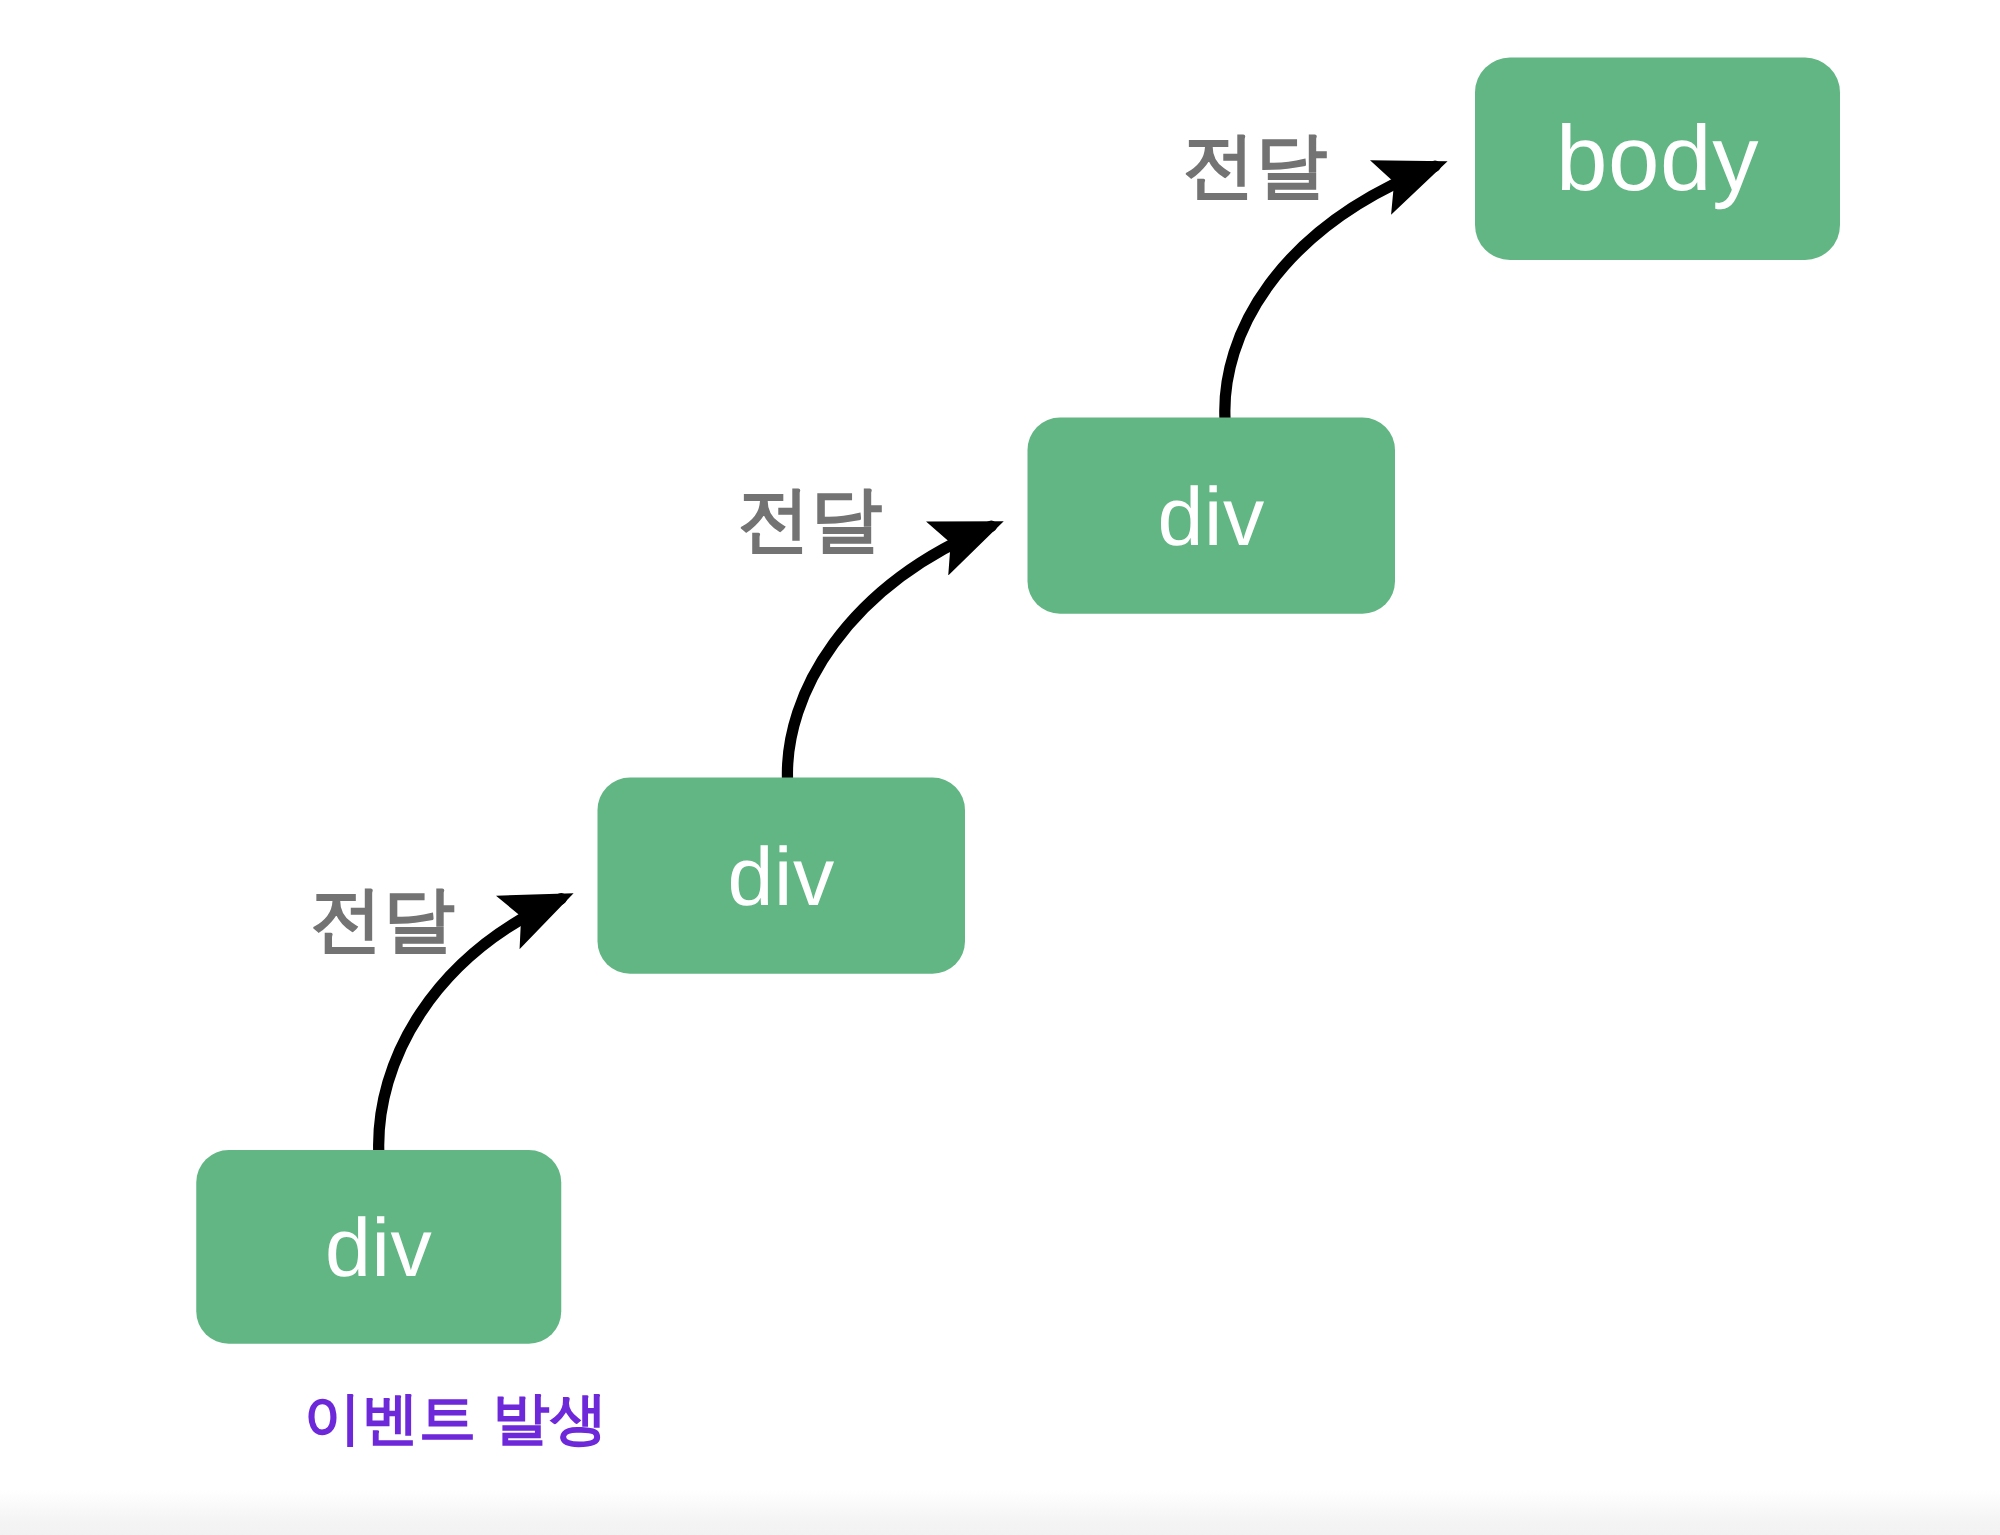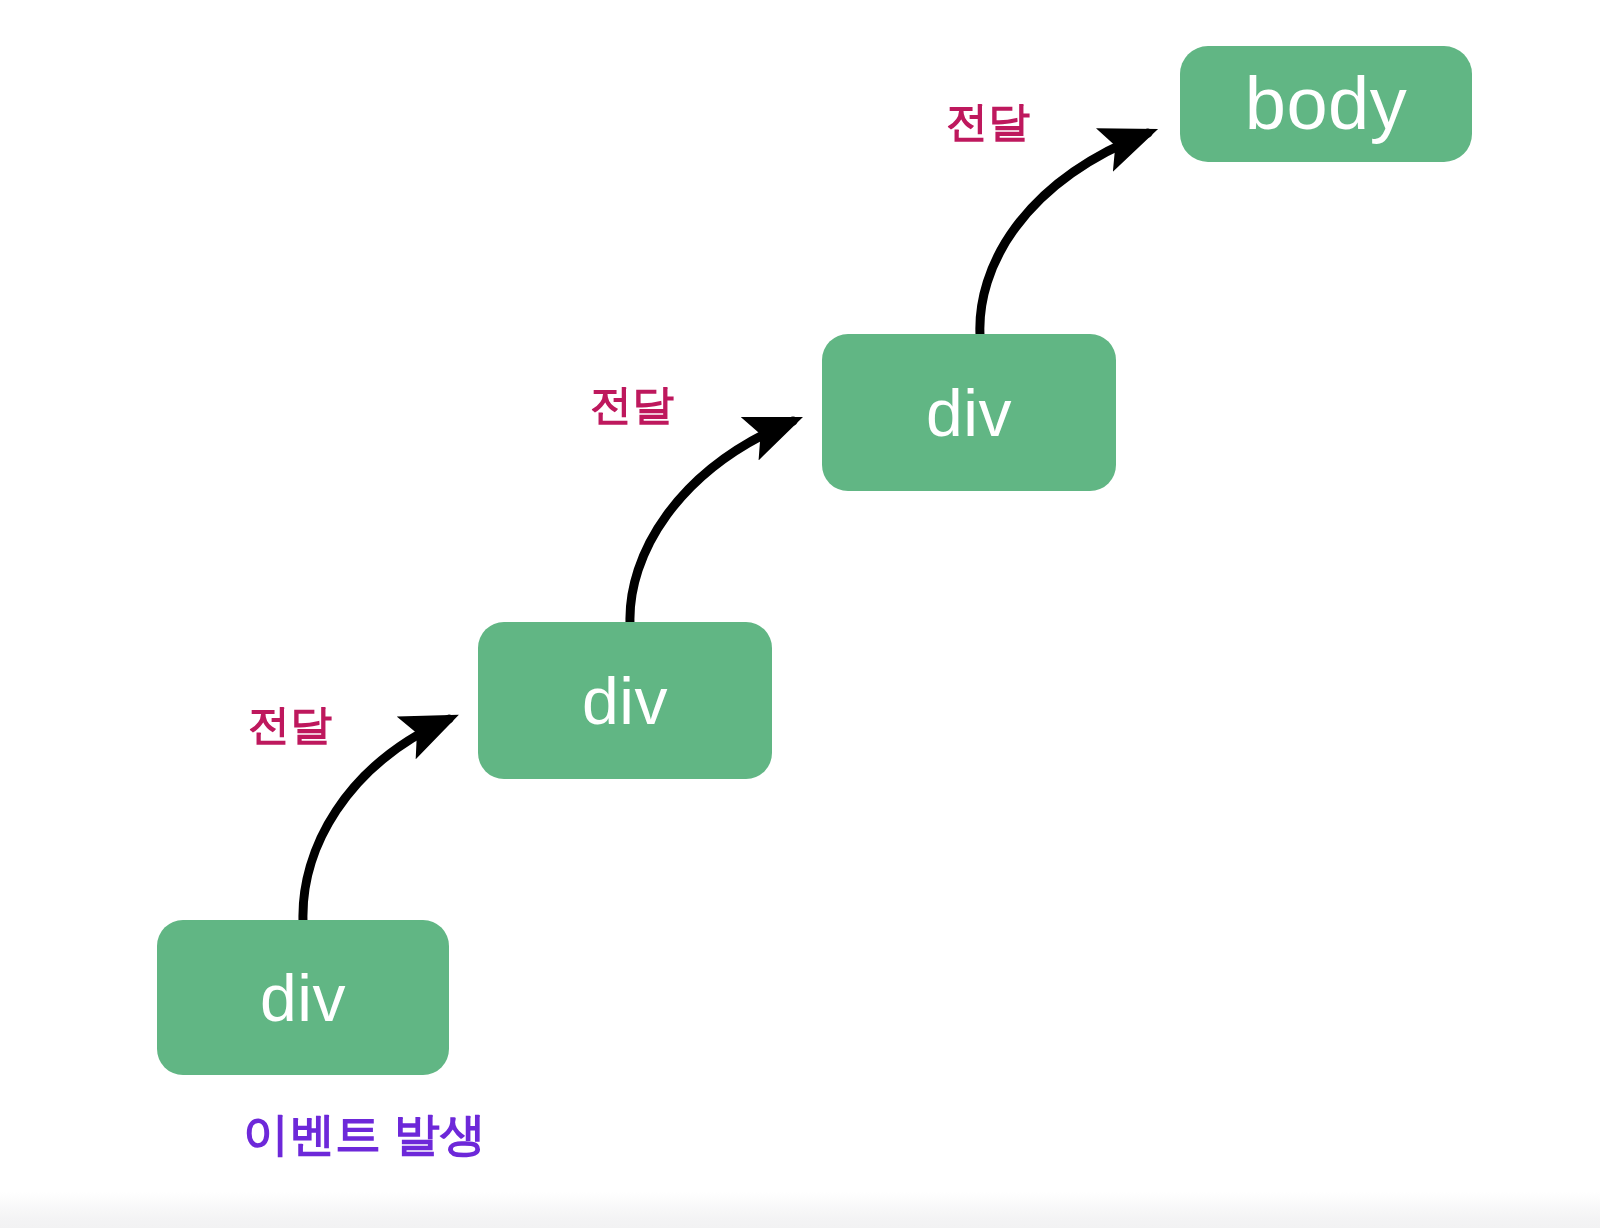--- a/index.html
+++ b/index.html
@@ -34,36 +34,36 @@
     color: #ffffff;
     font-weight: 400;
     letter-spacing: 0.5px;
     user-select: none;
   }
   .node-label {
     color: #ffffff;
     line-height: 1;
   }
   
-  #node-body      { left: 1180px; top: 46px;  width: 292px; height: 116px; border-radius: 28px; }
+  #node-body      { left: 1180px; top: 46px;  width: 292px; height: 162px; border-radius: 28px; }
   #node-body .node-label { font-size: 74px; }
 
   #node-div-3     { left: 822px;  top: 334px; width: 294px; height: 157px; border-radius: 26px; }
   #node-div-3 .node-label { font-size: 66px; }
 
   #node-div-2     { left: 478px;  top: 622px; width: 294px; height: 157px; border-radius: 26px; }
   #node-div-2 .node-label { font-size: 66px; }
 
   #node-div-1     { left: 157px;  top: 920px; width: 292px; height: 155px; border-radius: 26px; }
   #node-div-1 .node-label { font-size: 66px; }
 
   .edge-label {
     position: absolute;
-    color: #be185d;
-    font-size: 42px;
+    color: #737373;
+    font-size: 58px;
     font-weight: 700;
     white-space: nowrap;
     user-select: none;
   }
   #edge-label-1 { left: 248px; top: 697px; }
   #edge-label-2 { left: 590px; top: 377px; }
   #edge-label-3 { left: 946px; top: 94px;  }
 
   #event-origin-label {
     position: absolute;

